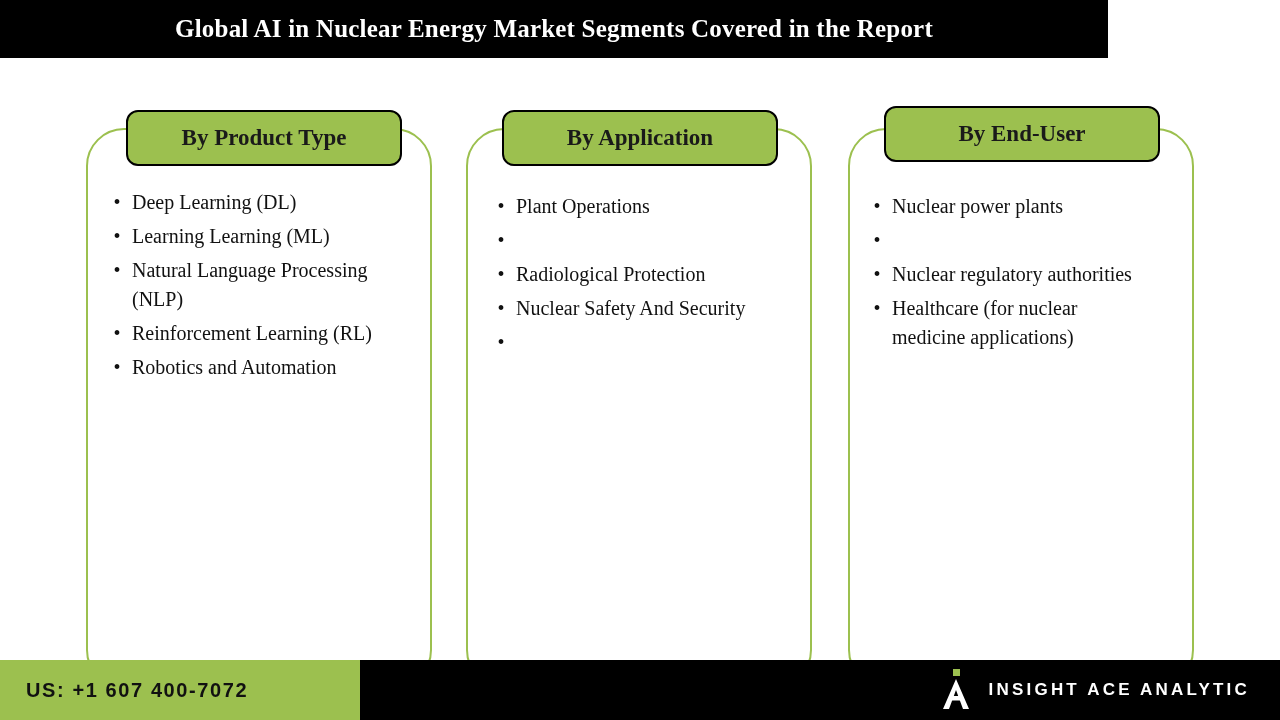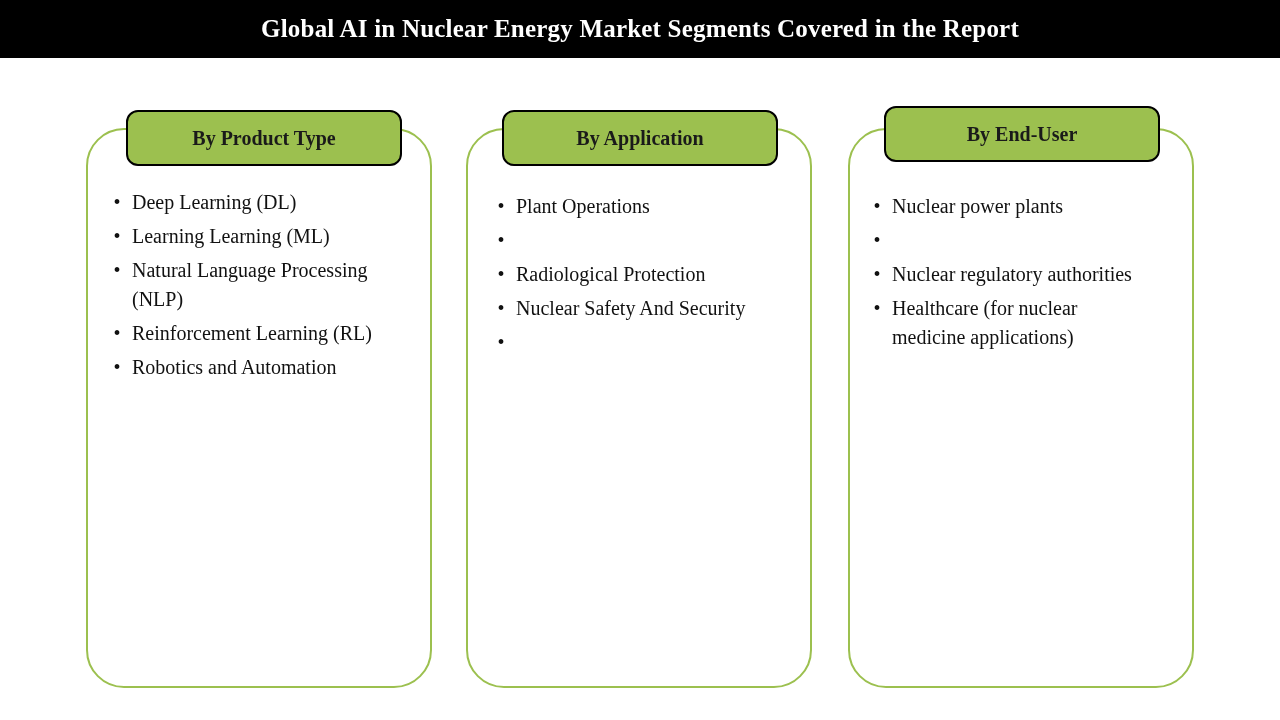--- a/index.html
+++ b/index.html
@@ -18,21 +18,21 @@
     width: 1280px;
     height: 720px;
     background: #ffffff;
   }
 
   
   .header-bar {
     position: absolute;
     left: 0;
     top: 0;
-    width: 1280px;
+    width: 1108px;
     height: 58px;
     background: #000000;
     display: flex;
     align-items: center;
     justify-content: center;
   }
   .header-title {
     color: #ffffff;
     font-family: "Liberation Serif", serif;
     font-weight: bold;
@@ -85,21 +85,21 @@
     justify-content: center;
     z-index: 3;
   }
   .col-0 .card-header { left: 40px; }
   .col-1 .card-header { left: 36px; top: 0px; }
   .col-2 .card-header { left: 36px; top: -4px; }
 
   .card-header-text {
     font-family: "Liberation Serif", serif;
     font-weight: bold;
-    font-size: 20px;
+    font-size: 23px;
     color: #1a1a1a;
     white-space: nowrap;
   }
 
   .bullets {
     position: absolute;
     left: 16px;
     top: 78px;
     width: 320px;
     z-index: 2;
@@ -266,14 +266,29 @@
         </div>
         <div class="bullet">
           <span class="bullet-dot">•</span>
           <span class="bullet-text">Healthcare (for nuclear medicine applications)</span>
         </div>
       </div>
     </div>
 
   </div>
 
+  <div class="footer">
+    <div class="footer-phone-box">
+      <span class="footer-phone">US: +1 607 400-7072</span>
+    </div>
+    <div class="footer-brand">
+      <span class="brand-logo">
+        <svg width="34" height="42" viewBox="0 0 34 42" xmlns="http://www.w3.org/2000/svg">
+          <rect x="14" y="0" width="7" height="7" fill="#9cc04f"></rect>
+          <path d="M17 10 L30 40 L24 40 L17 21 L10 40 L4 40 Z" fill="#ffffff"></path>
+          <rect x="10" y="27" width="14" height="4.5" fill="#ffffff"></rect>
+        </svg>
+      </span>
+      <span class="brand-name">INSIGHT ACE ANALYTIC</span>
+    </div>
+  </div>
 
 </div>
 
 </body></html>

